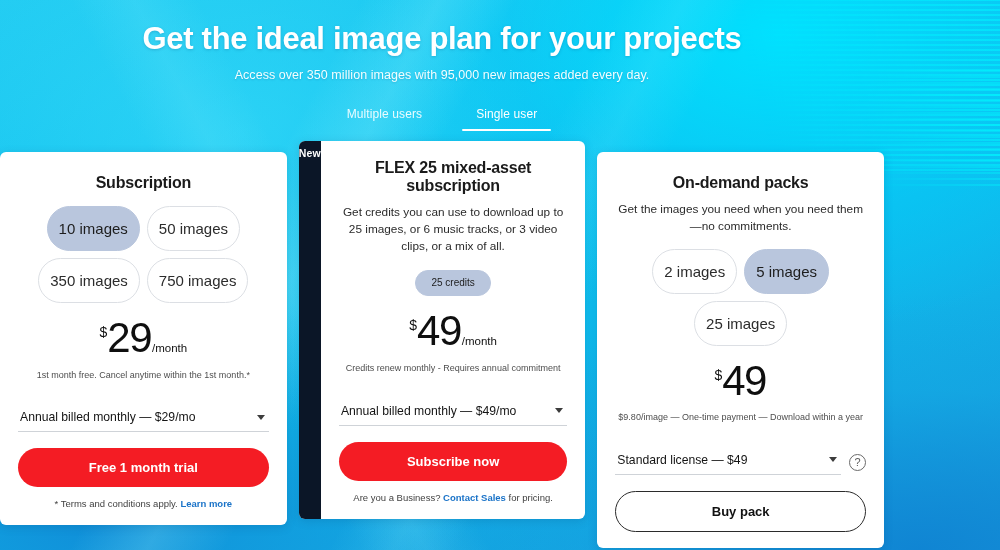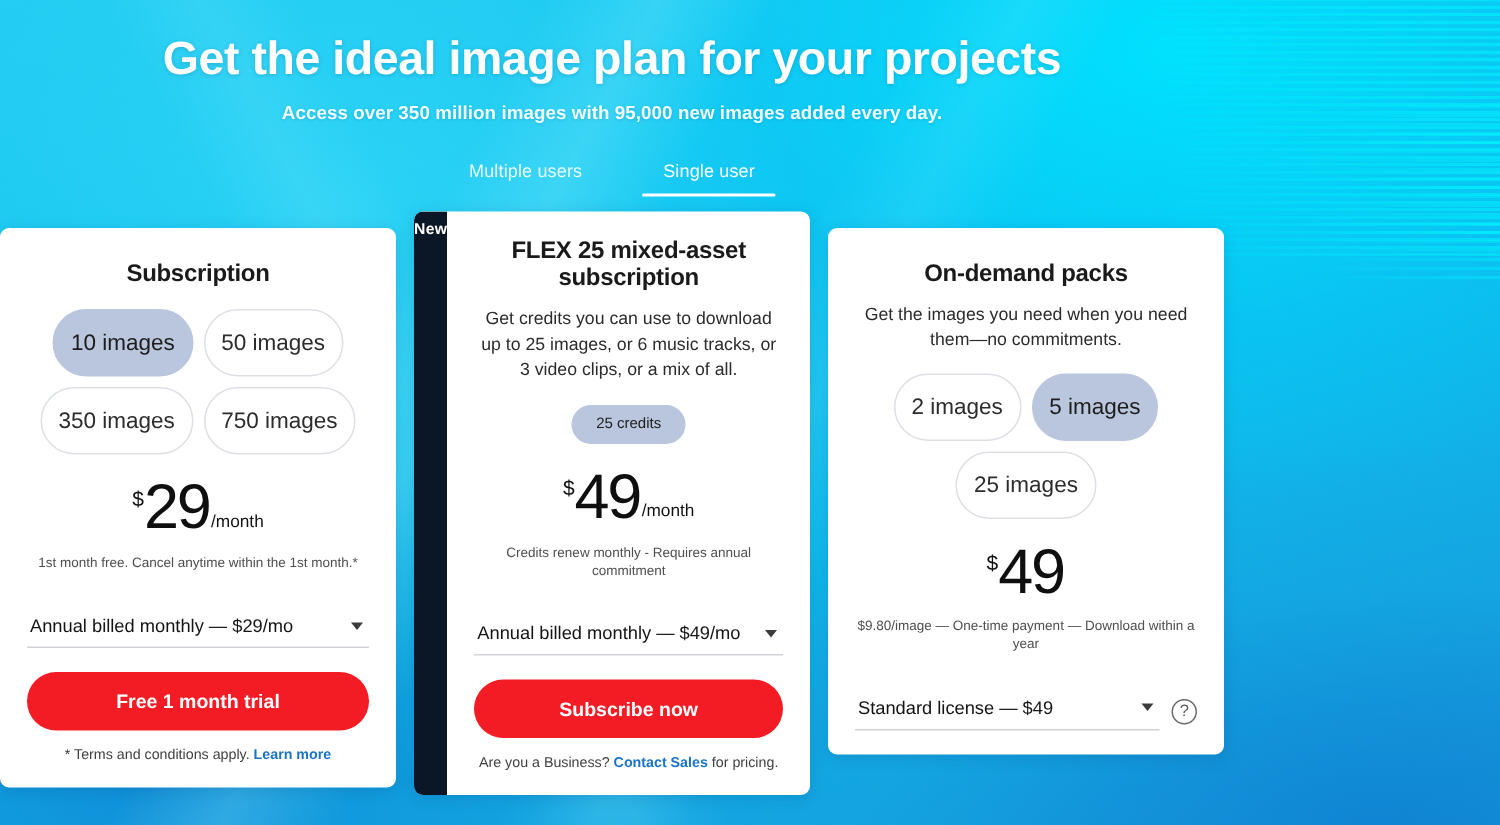--- a/index.html
+++ b/index.html
@@ -66,41 +66,41 @@
       rgba(0,170,235,0.0) 2px,
       rgba(0,170,235,0.0) 6px
     );
     -webkit-mask-image: linear-gradient(260deg, rgba(0,0,0,0.9) 5%, rgba(0,0,0,0) 70%);
     mask-image: linear-gradient(260deg, rgba(0,0,0,0.9) 5%, rgba(0,0,0,0) 70%);
     pointer-events: none;
   }
 
   .page {
     position: relative;
-    width: 816px;
+    width: 884px;
     height: 550px;
   }
 
   
   .hero {
     text-align: center;
     padding-top: 22px;
   }
   .hero h1 {
     font-size: 31px;
     font-weight: 700;
     color: #ffffff;
     letter-spacing: -0.3px;
     line-height: 1.1;
     text-shadow: 0 1px 3px rgba(0,80,130,0.25);
   }
   .hero p {
     margin-top: 12px;
     font-size: 12.5px;
-    font-weight: 700;
+    font-weight: 400;
     color: #f2feff;
     letter-spacing: 0.05px;
     text-shadow: 0 1px 2px rgba(0,80,130,0.22);
   }
 
   
   .tabs {
     display: flex;
     justify-content: center;
     gap: 26px;
@@ -454,19 +454,20 @@
         <div class="fineprint">$9.80/image — One-time payment — Download within a year</div>
 
         <div class="select-row">
           <div class="select">
             <span class="select-label">Standard license — $49</span>
             <span class="chev"></span>
           </div>
           <div class="help">?</div>
         </div>
 
+        <button class="btn btn-outline">Buy pack</button>
         <div class="spacer"></div>
       </div>
     </div>
 
   </div>
 
 </div>
 
 </body></html>

